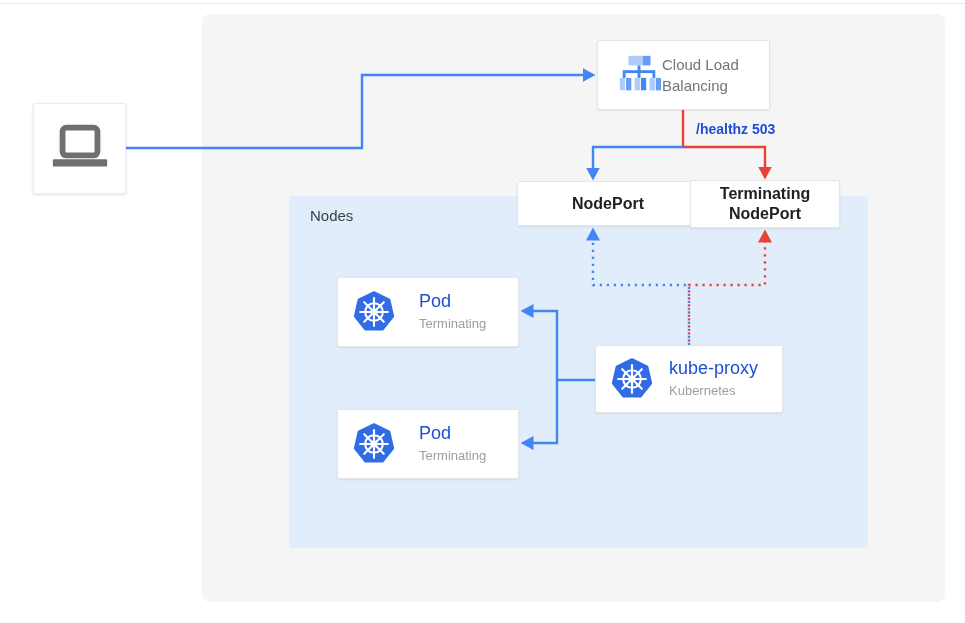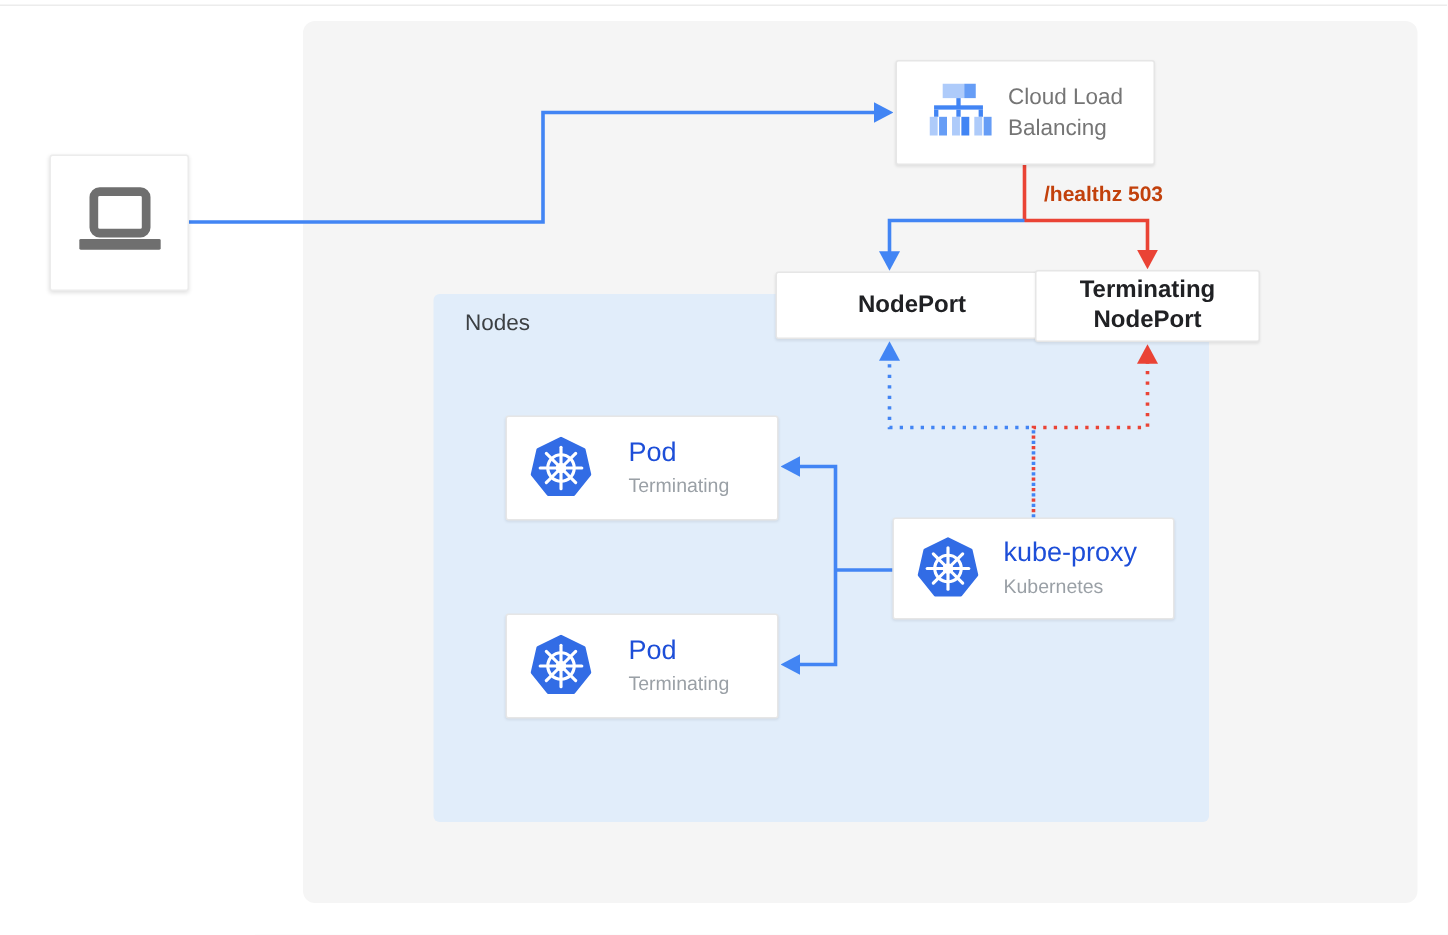--- a/index.html
+++ b/index.html
@@ -25,21 +25,21 @@
     position: absolute;
     left: 202px; top: 14px;
     width: 743px; height: 588px;
     background: #f5f5f5;
     border-radius: 8px;
   }
 
   .nodes-panel {
     position: absolute;
     left: 289px; top: 196px;
-    width: 517px; height: 352px;
+    width: 579px; height: 352px;
     background: #e1edfa;
     border-radius: 4px;
   }
 
   .nodes-label {
     position: absolute;
     left: 21px; top: 11px;
     font-size: 15px;
     color: #3c4043;
   }
@@ -68,36 +68,35 @@
     justify-content: center;
     border-color: #ececec;
     box-shadow: 0 1px 3px rgba(0,0,0,0.12);
     border-radius: 2px;
   }
 
   .clb-box {
     left: 597px; top: 40px;
     width: 173px; height: 70px;
     padding-left: 18px;
-    gap: 10px;
     border-radius: 2px;
   }
   .clb-title {
     font-size: 15px;
     line-height: 21px;
     color: #757575;
     width: 92px;
   }
 
   .healthz-label {
     position: absolute;
     left: 696px; top: 121px;
     font-size: 14px;
     font-weight: bold;
-    color: #c2410c;
+    color: #1d4ed8;
     z-index: 3;
   }
 
   .port-box {
     justify-content: center;
     text-align: center;
     font-size: 16px;
     font-weight: bold;
     color: #202124;
     line-height: 20px;

